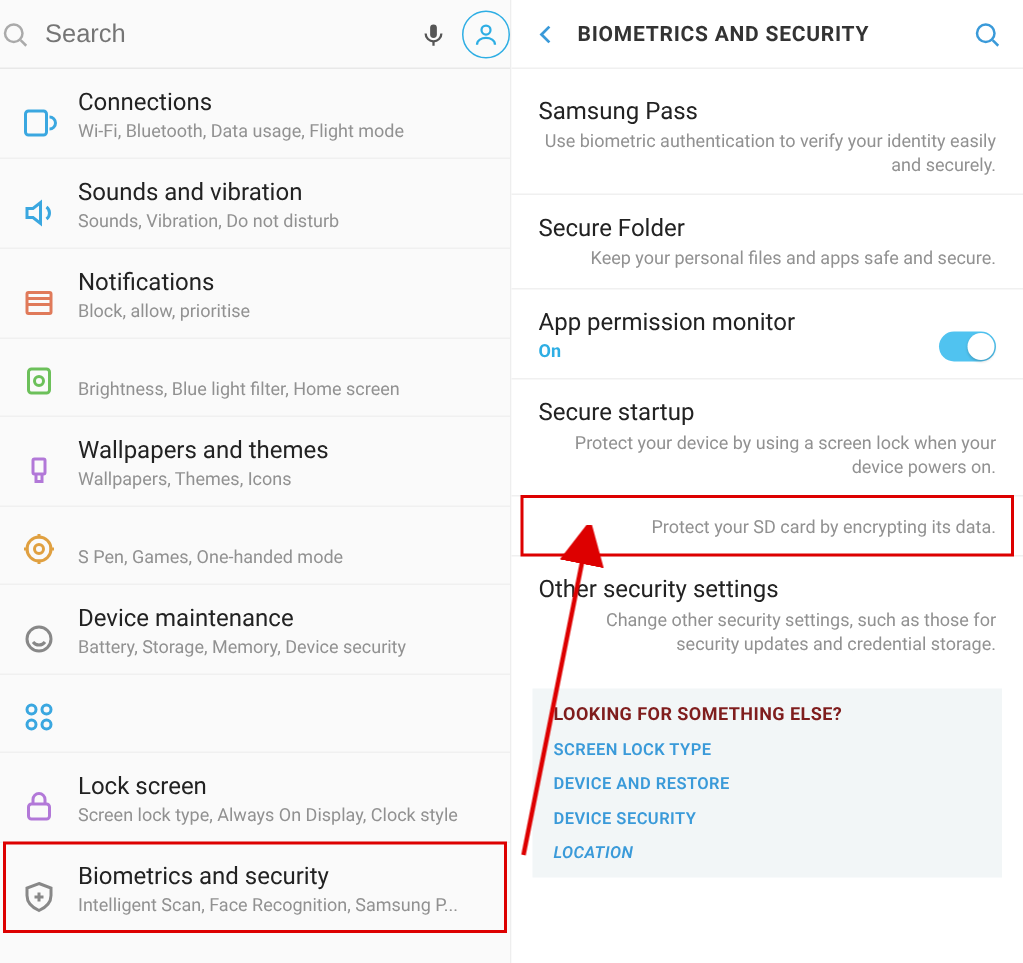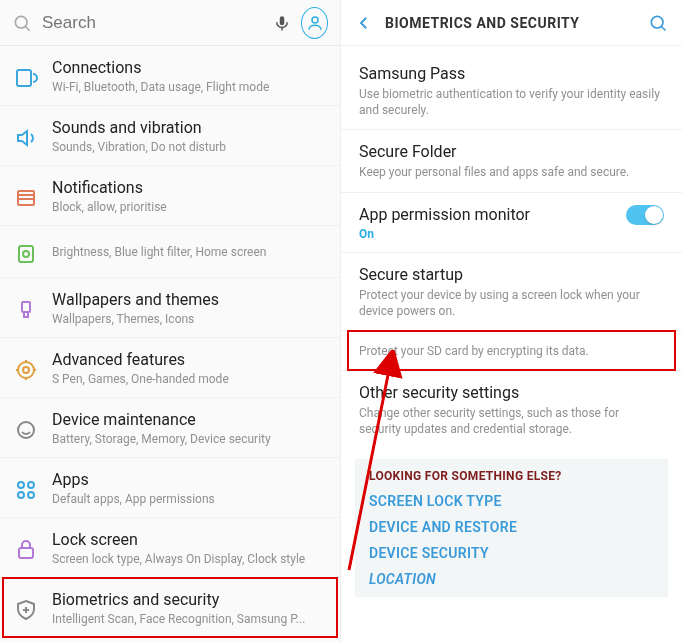--- a/index.html
+++ b/index.html
@@ -1,57 +1,57 @@
 <!DOCTYPE html>
 <html><head>
 <meta charset="utf-8">
 <style>
   * { margin: 0; padding: 0; box-sizing: border-box; }
   body { font-family: -apple-system, Roboto, "Segoe UI", sans-serif; background: #fff; width: 682px; height: 642px; display: flex; }
   .left-pane { width: 341px; border-right: 1px solid #eee; background: #fafafa;}
   .right-pane { width: 341px; background: #fff; }
 
-  .search-bar { display: flex; align-items: center; padding: 8px 12px; gap: 10px; border-bottom: 1px solid #e8e8e8; height: 46px;}
+  .search-bar { display: flex; align-items: center; padding: 8px 0; gap: 10px; border-bottom: 1px solid #e8e8e8; height: 46px;}
   .search-bar .search-icon { color: #aaa; }
   .search-bar .search-input { flex: 1; border: none; font-size: 17px; background: transparent; color: #999; outline: none; }
   .search-bar .mic-icon { color: #555; }
   .profile-circle { width: 32px; height: 32px; border: 1.5px solid #2eaee4; border-radius: 50%; display: flex; align-items: center; justify-content: center; }
   .profile-circle svg { stroke: #2eaee4; fill: none; }
 
   .settings-list { }
-  .settings-item { display: flex; align-items: center; padding: 12px 14px 11px 14px; gap: 14px; border-top: 1px solid #f0f0f0; }
+  .settings-item { display: flex; align-items: flex-end; padding: 12px 14px 11px 14px; gap: 14px; border-top: 1px solid #f0f0f0; }
   .settings-item:first-child { border-top: none; }
   .settings-item .item-icon { width: 24px; height: 24px; flex-shrink: 0; margin-top: 4px; }
   .settings-item .item-text { flex: 1; min-width: 0; }
   .settings-item .item-title { font-size: 16px; color: #222; margin-bottom: 3px; }
   .settings-item .item-sub { font-size: 12px; color: #919191; white-space: nowrap; overflow: hidden; text-overflow: ellipsis; }
   .highlight-box { position: relative; }
   .highlight-box::after { content: ""; position: absolute; inset: -1px 2px -1px 2px; border: 2px solid #d00; pointer-events: none; }
 
   .right-header { display: flex; align-items: center; padding: 10px 14px; height: 46px; gap: 12px; border-bottom: 1px solid #f0f0f0;}
   .back-chevron { color: #3a9ad9; }
   .right-title { flex: 1; font-size: 14px; font-weight: 700; letter-spacing: 0.5px; color: #333; }
   .right-search-ico { color: #3a9ad9; }
 
   .detail-list { }
   .detail-item { padding: 12px 18px 11px 18px; border-top: 1px solid #f0f0f0;}
   .detail-item:first-child { border-top: none; padding-top: 18px;}
   .detail-item .d-title { font-size: 16px; color: #222; margin-bottom: 3px; }
-  .detail-item .d-sub { font-size: 12px; color: #919191; line-height: 1.35; }
+  .detail-item .d-sub { font-size: 12px; color: #919191; line-height: 1.35; text-align: right; }
   .detail-item .d-sub-on { font-size: 12px; color: #2eaee4; font-weight: bold; }
-  .detail-item-with-switch { display: flex; align-items: flex-start; }
+  .detail-item-with-switch { display: flex; align-items: flex-end; }
   .detail-item-with-switch .textcol { flex: 1; }
   .switch { width: 38px; height: 20px; border-radius: 10px; background: #50c3f0; position: relative; flex-shrink: 0; }
   .switch::after { content: ""; width: 18px; height: 18px; border-radius: 50%; background: #fff; position: absolute; top: 1px; right: 1px; box-shadow: 0 1px 2px rgba(0,0,0,.2);}
   .encrypt-highlight { position: relative; }
   .encrypt-highlight::after { content: ""; position: absolute; inset: -1px 6px -1px 6px; border: 2px solid #d00; pointer-events: none;}
 
   .looking-box { margin: 10px 14px; padding: 10px 14px; background: #f2f6f7; }
   .looking-box .lb-title { font-size: 12px; font-weight: 700; color: #7f1d1d; letter-spacing: 0.3px; margin-bottom: 10px;}
-  .looking-box .lb-link { display: block; font-size: 14px; font-weight: 600; color: #3a9ad9; letter-spacing: 0.3px; margin-bottom: 10px; }
+  .looking-box .lb-link { display: block; font-size: 11px; font-weight: 600; color: #3a9ad9; letter-spacing: 0.3px; margin-bottom: 10px; }
   .looking-box .lb-link:last-child { margin-bottom: 0; font-style: italic; }
 
   .arrow-overlay { position: fixed; left: 339px; top: 350px; pointer-events: none; }
 
   svg { display: block; }
 </style>
 </head>
 <body>
 
 <div class="left-pane">
@@ -150,21 +150,20 @@
         <svg width="24" height="24" viewBox="0 0 24 24" fill="none" stroke="#e0a040" stroke-width="2">
             <circle cx="12" cy="12" r="8"></circle>
             <circle cx="12" cy="12" r="3"></circle>
             <line x1="12" y1="2" x2="12" y2="5"></line>
             <line x1="12" y1="19" x2="12" y2="22"></line>
             <line x1="2" y1="12" x2="5" y2="12"></line>
             <line x1="19" y1="12" x2="22" y2="12"></line>
           </svg>
       </span>
       <div class="item-text">
-        <div class="item-title">Advanced features</div>
         <div class="item-sub">S Pen, Games, One-handed mode</div>
       </div>
     </div>
 
     <div class="settings-item">
       <span class="item-icon">
         <svg width="24" height="24" viewBox="0 0 24 24" fill="none" stroke="#888" stroke-width="2">
             <circle cx="12" cy="12" r="8"></circle>
             <path d="M8 14a5 5 0 0 0 8 0"></path>
           </svg>
@@ -177,24 +176,20 @@
 
     <div class="settings-item">
       <span class="item-icon">
         <svg width="24" height="24" viewBox="0 0 24 24" fill="none" stroke="#3aa7e0" stroke-width="2">
             <circle cx="7" cy="7" r="3"></circle>
             <circle cx="17" cy="7" r="3"></circle>
             <circle cx="7" cy="17" r="3"></circle>
             <circle cx="17" cy="17" r="3"></circle>
           </svg>
       </span>
-      <div class="item-text">
-        <div class="item-title">Apps</div>
-        <div class="item-sub">Default apps, App permissions</div>
-      </div>
     </div>
 
     <div class="settings-item">
       <span class="item-icon">
         <svg width="24" height="24" viewBox="0 0 24 24" fill="none" stroke="#b278d8" stroke-width="2">
             <rect x="5" y="10" width="14" height="10" rx="2"></rect>
             <path d="M8 10V7a4 4 0 0 1 8 0v3"></path>
           </svg>
       </span>
       <div class="item-text">

